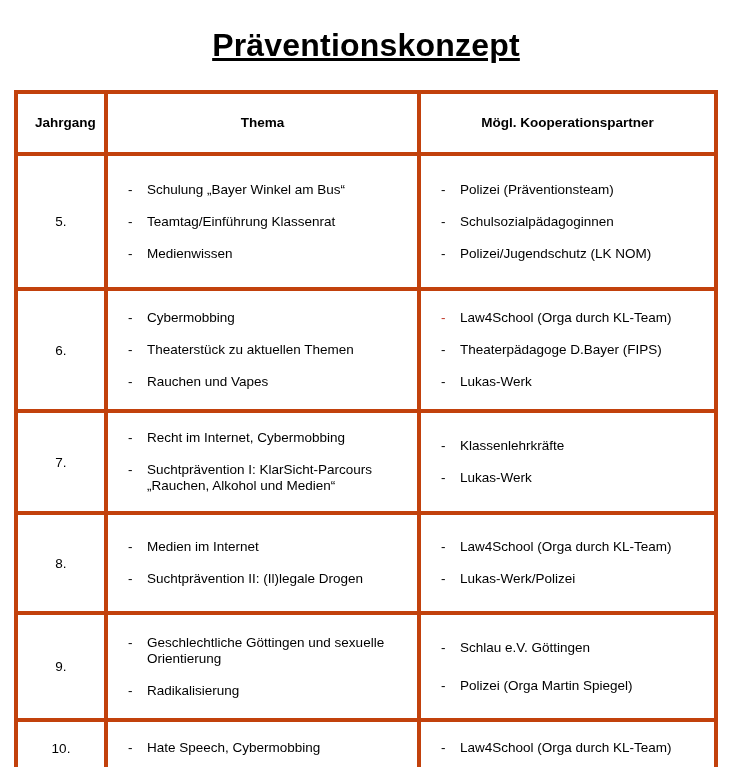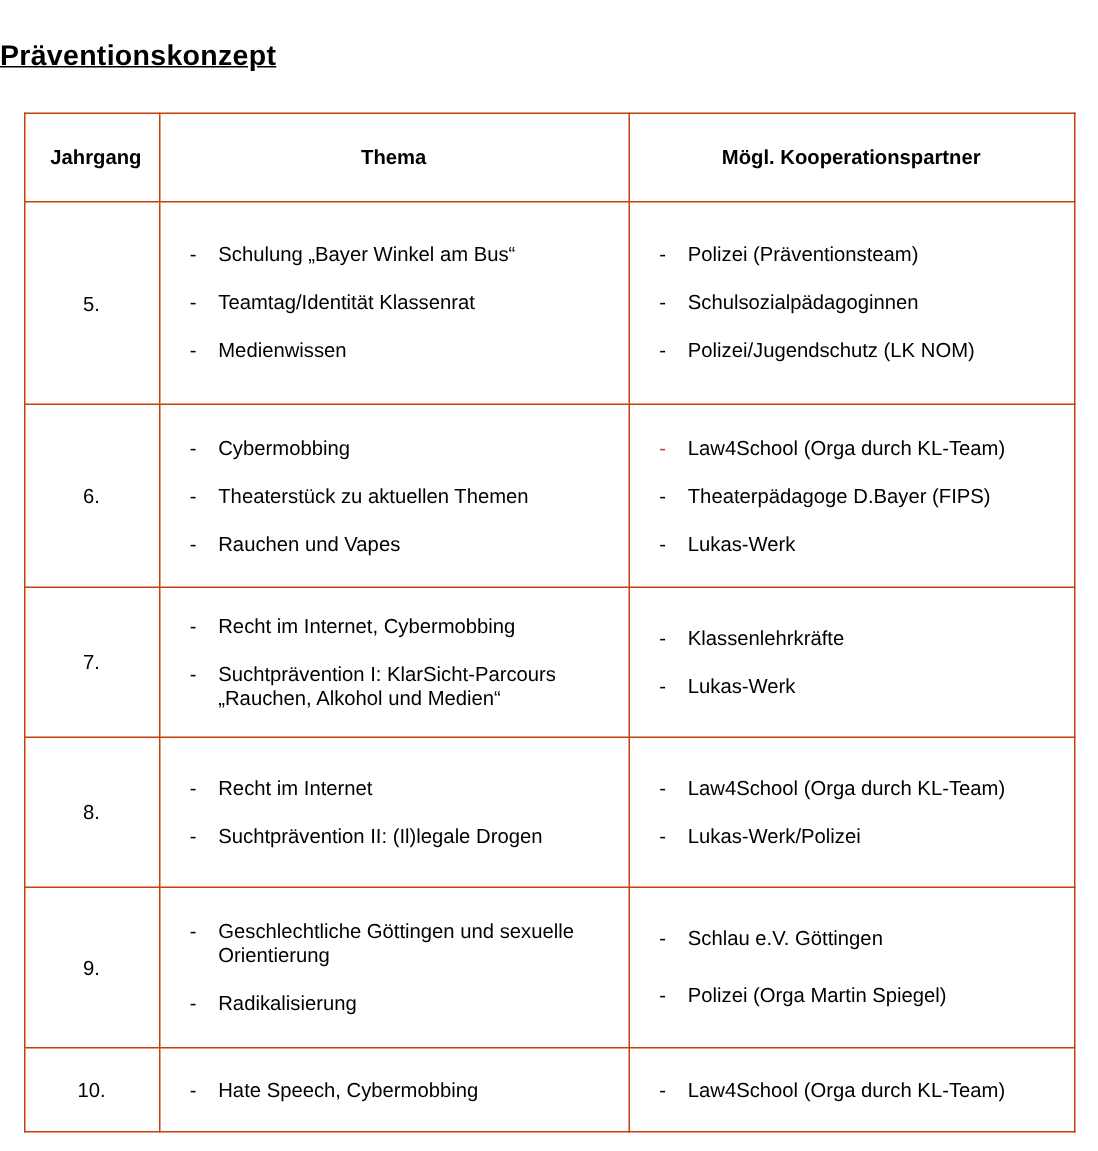--- a/index.html
+++ b/index.html
@@ -14,35 +14,35 @@
     color: #000000;
     overflow: hidden;
   }
   .page {
     width: 732px;
     height: 767px;
     position: relative;
     box-sizing: border-box;
   }
   .doc-title {
-    text-align: left;
-    font-size: 19px;
+    text-align: center;
+    font-size: 32px;
     font-weight: bold;
     text-decoration: underline;
     margin: 27px 0 0 0;
     letter-spacing: 0.2px;
   }
   table.prev-table {
     border-collapse: collapse;
     margin: 26px auto 0 auto;
     width: 700px;
     table-layout: fixed;
   }
   table.prev-table td, table.prev-table th {
-    border: 1px solid #c2410c;
+    border: 4px solid #c2410c;
     vertical-align: middle;
     padding: 17px;
   }
   col.c-year { width: 90px; }
   col.c-topic { width: 313px; }
   col.c-partner { width: 297px; }
 
   thead th {
     text-align: center;
     font-size: 13.5px;
@@ -116,21 +116,21 @@
       <tr style="height:135px;">
         <td class="year-cell">5.</td>
         <td class="list-cell topic-indent">
           <ul class="items">
             <li>
                 <span class="dash">-</span>
                 <span class="txt">Schulung „Bayer Winkel am Bus“</span>
               </li>
             <li>
                 <span class="dash">-</span>
-                <span class="txt">Teamtag/Identität Klassenrat</span>
+                <span class="txt">Teamtag/Einführung Klassenrat</span>
               </li>
             <li>
                 <span class="dash">-</span>
                 <span class="txt"> Medienwissen</span>
               </li>
           </ul>
         </td>
         <td class="list-cell">
           <ul class="items">
             <li>
@@ -212,21 +212,21 @@
           </ul>
         </td>
       </tr>
 
       <tr style="height:100px;">
         <td class="year-cell">8.</td>
         <td class="list-cell">
           <ul class="items">
             <li>
                 <span class="dash">-</span>
-                <span class="txt">Recht im Internet</span>
+                <span class="txt">Medien im Internet</span>
               </li>
             <li>
                 <span class="dash">-</span>
                 <span class="txt">Suchtprävention II: (Il)legale Drogen</span>
               </li>
           </ul>
         </td>
         <td class="list-cell">
           <ul class="items">
             <li>

